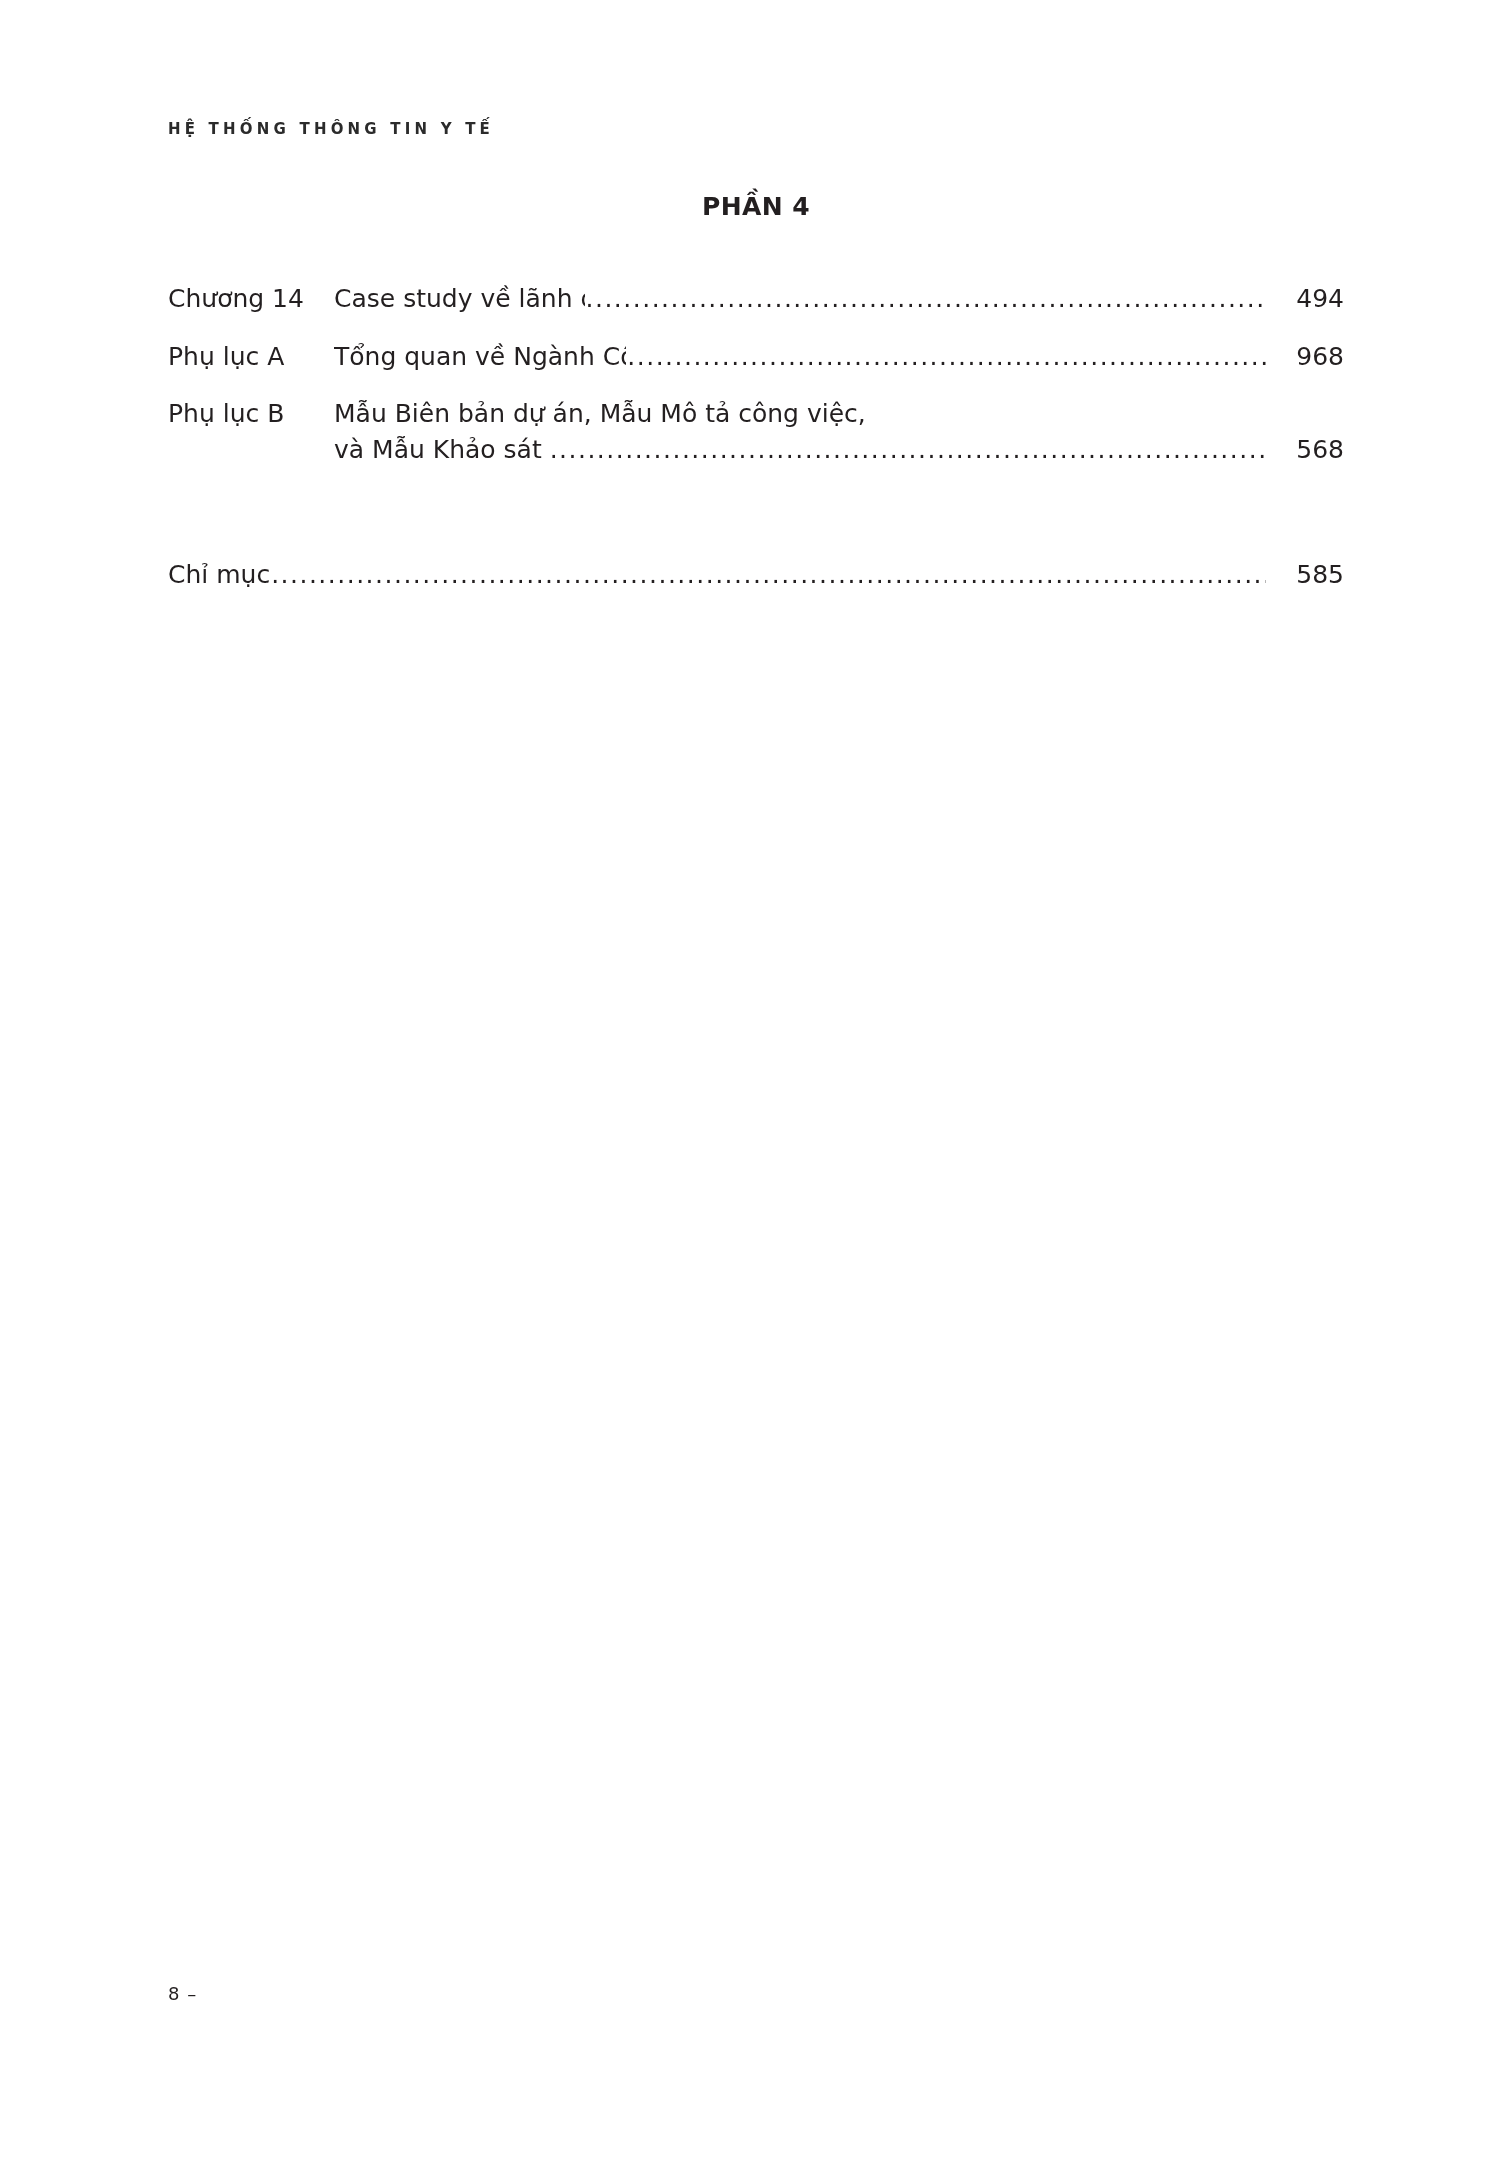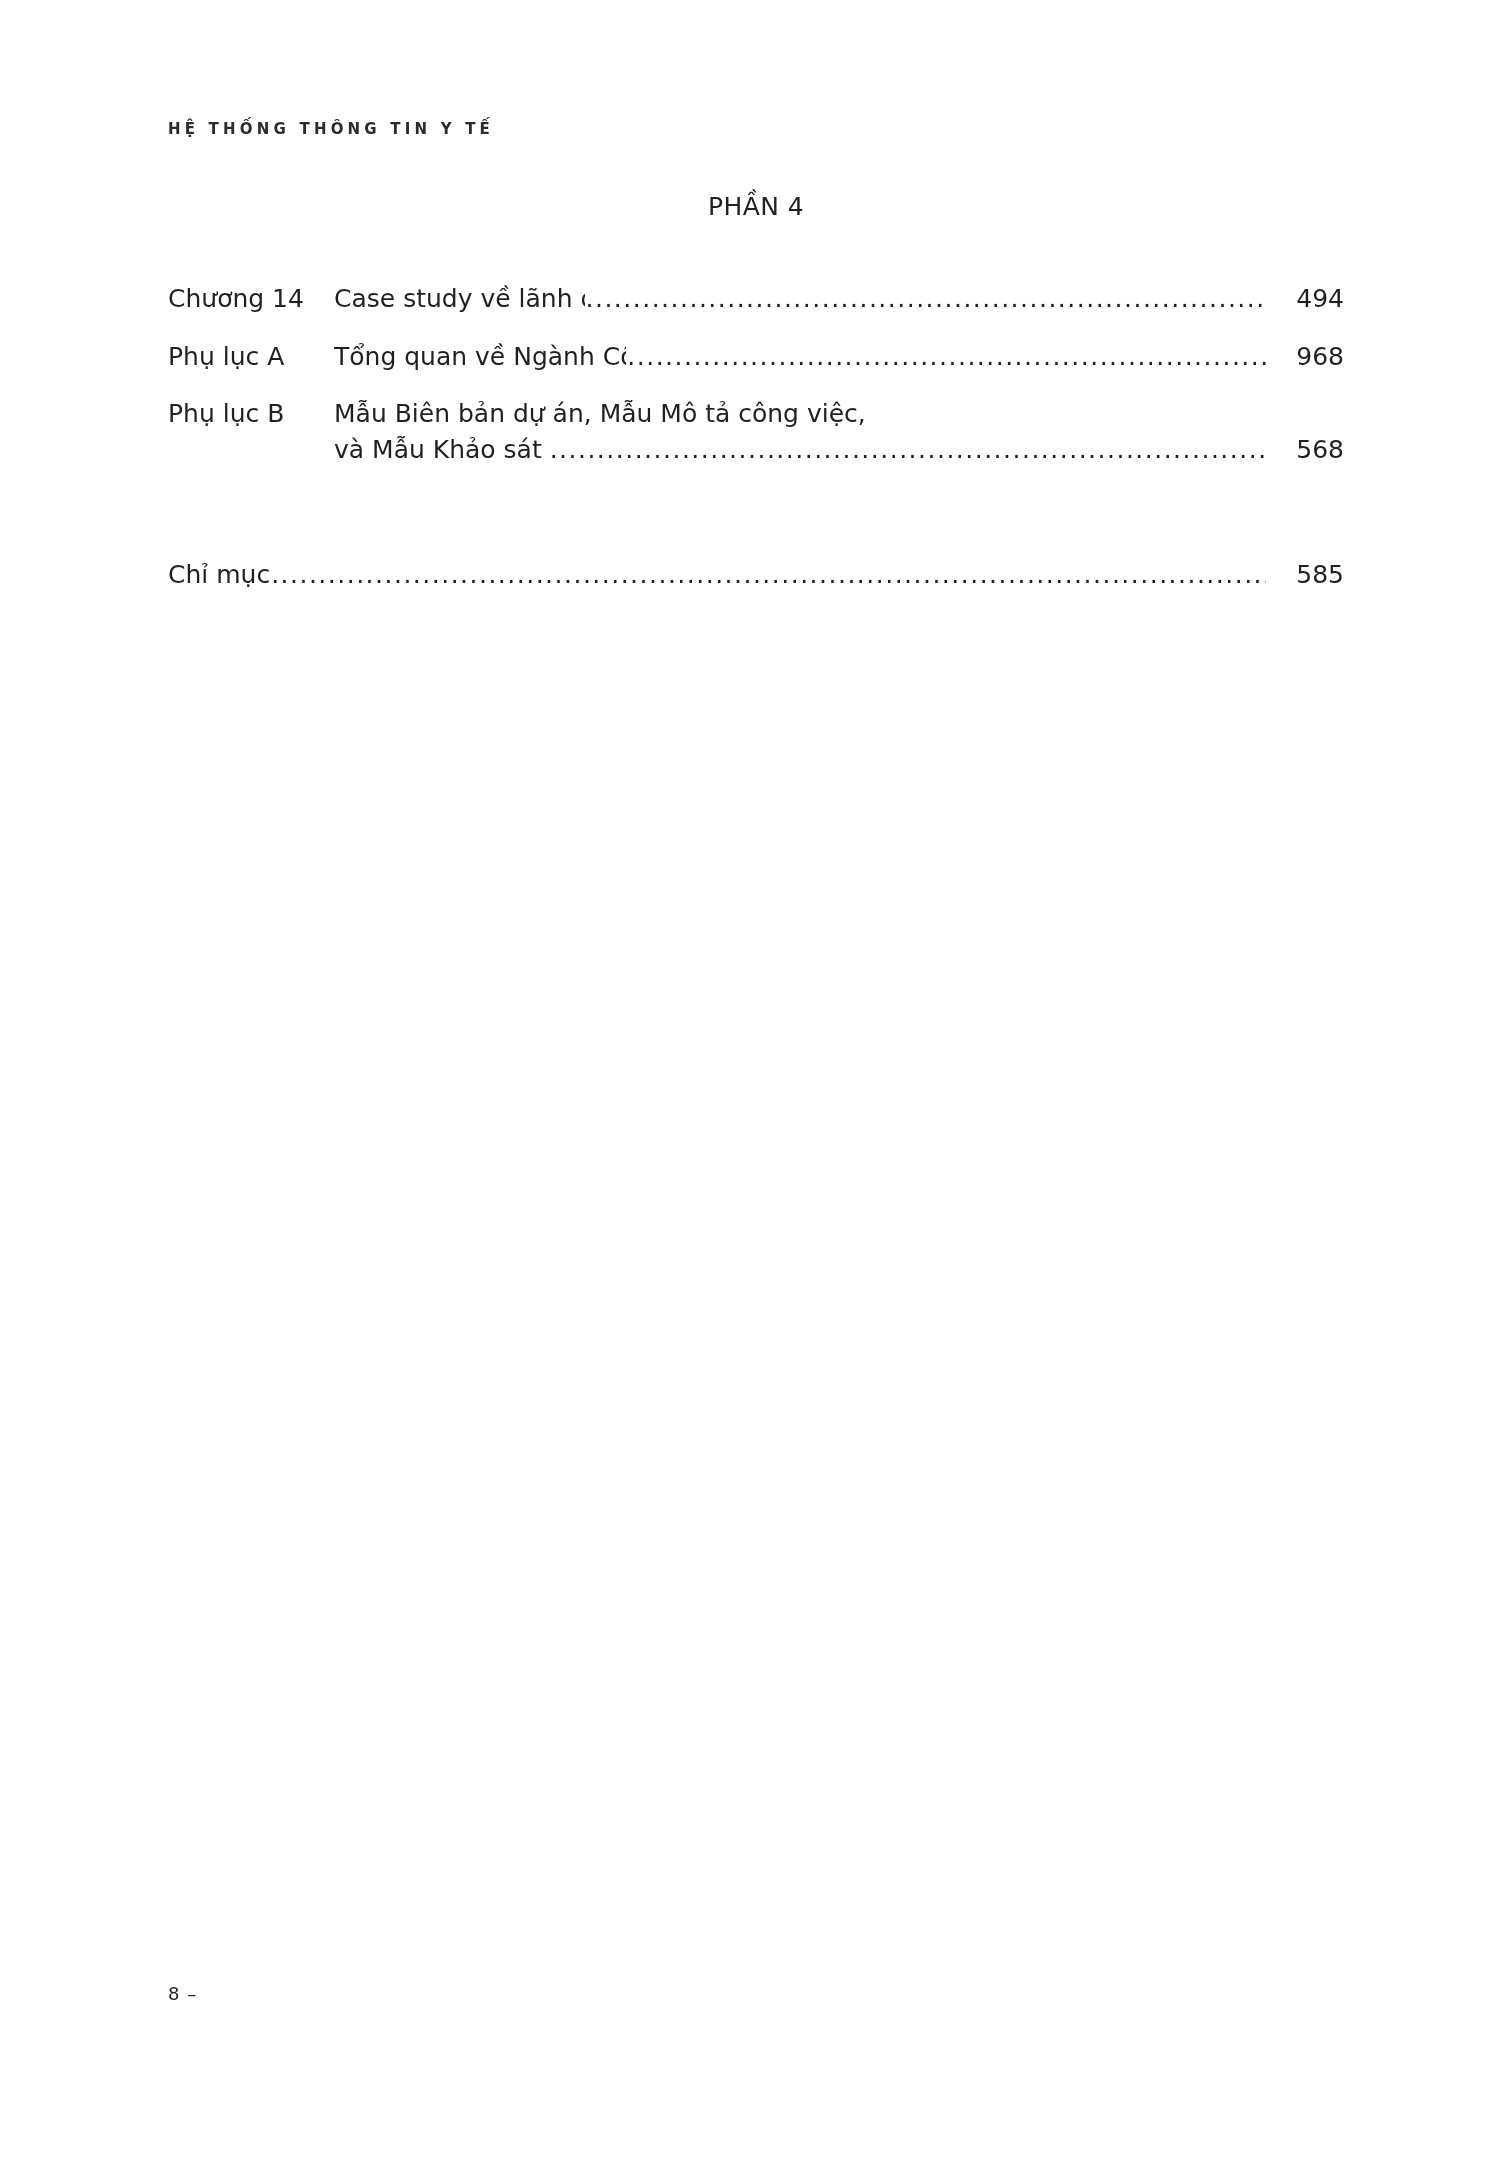--- a/index.html
+++ b/index.html
@@ -33,21 +33,21 @@
   }
   .part-block {
     position: absolute;
     left: 168px;
     top: 190px;
     width: 1176px;
     text-align: center;
   }
   .part-label {
     font-size: 25px;
-    font-weight: 400;
+    font-weight: 700;
     letter-spacing: 0.4px;
     color: #231f20;
     line-height: 1.35;
   }
   .part-title {
     font-size: 25px;
     font-weight: 700;
     letter-spacing: 0.4px;
     color: #231f20;
     line-height: 1.35;

